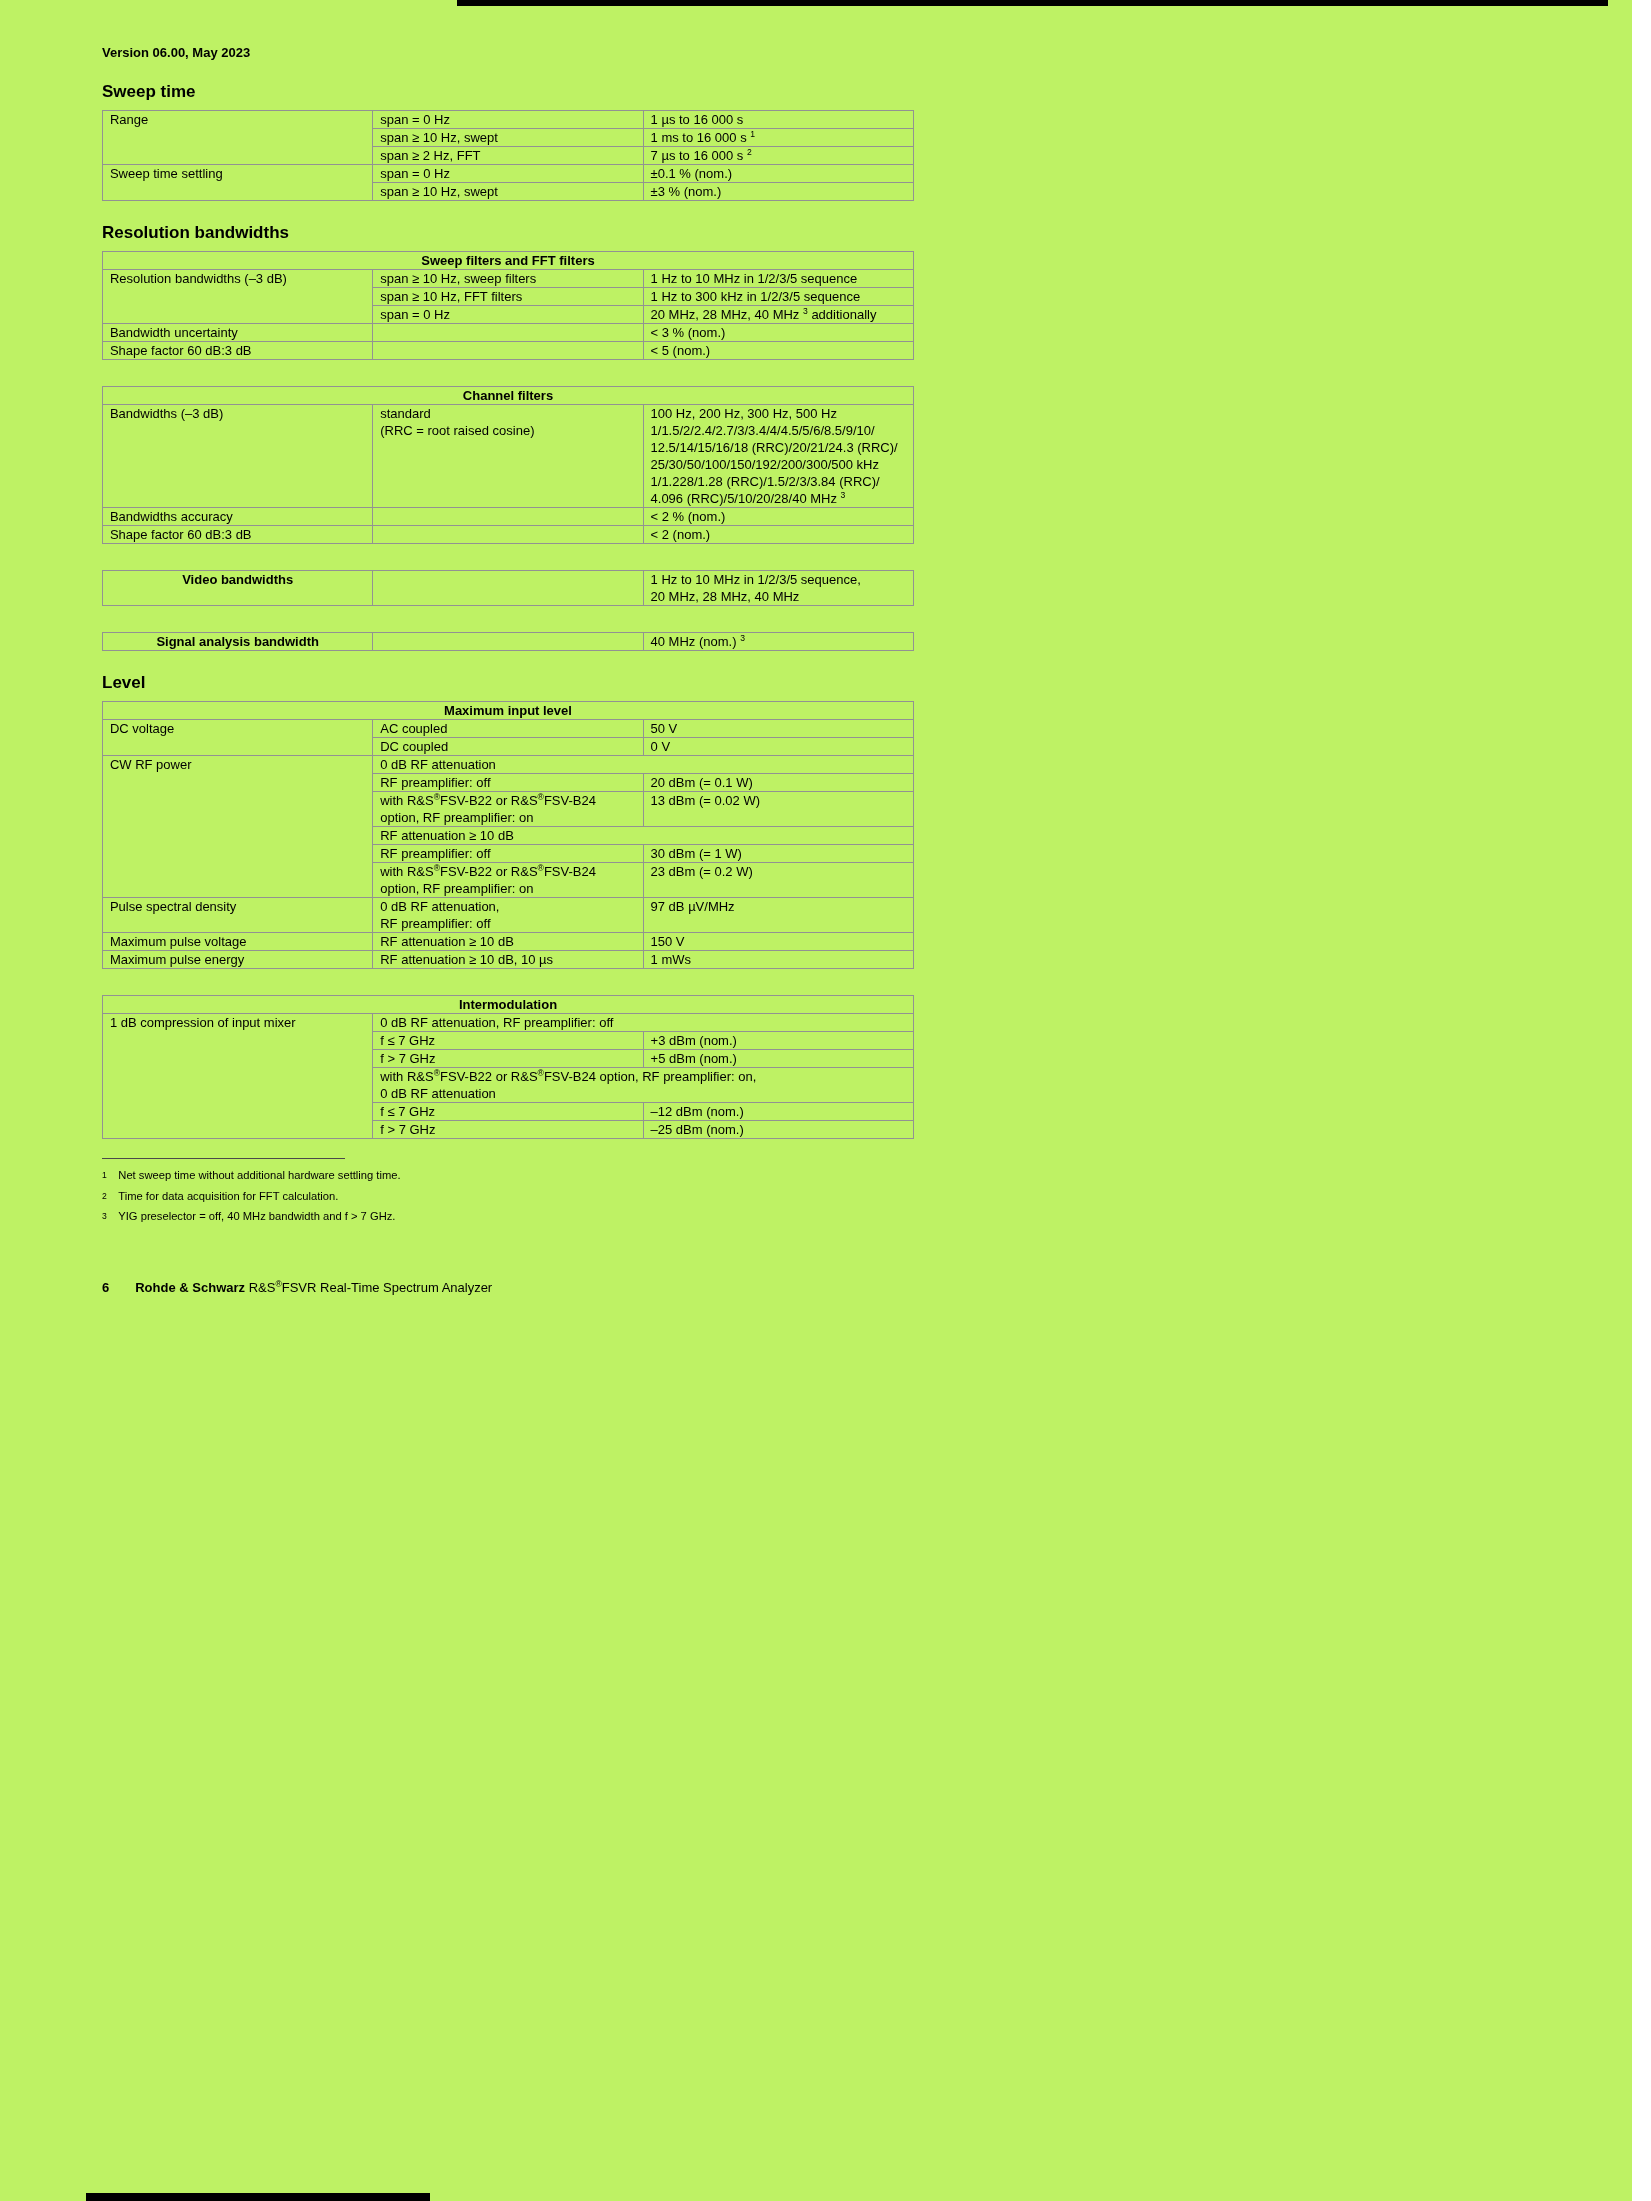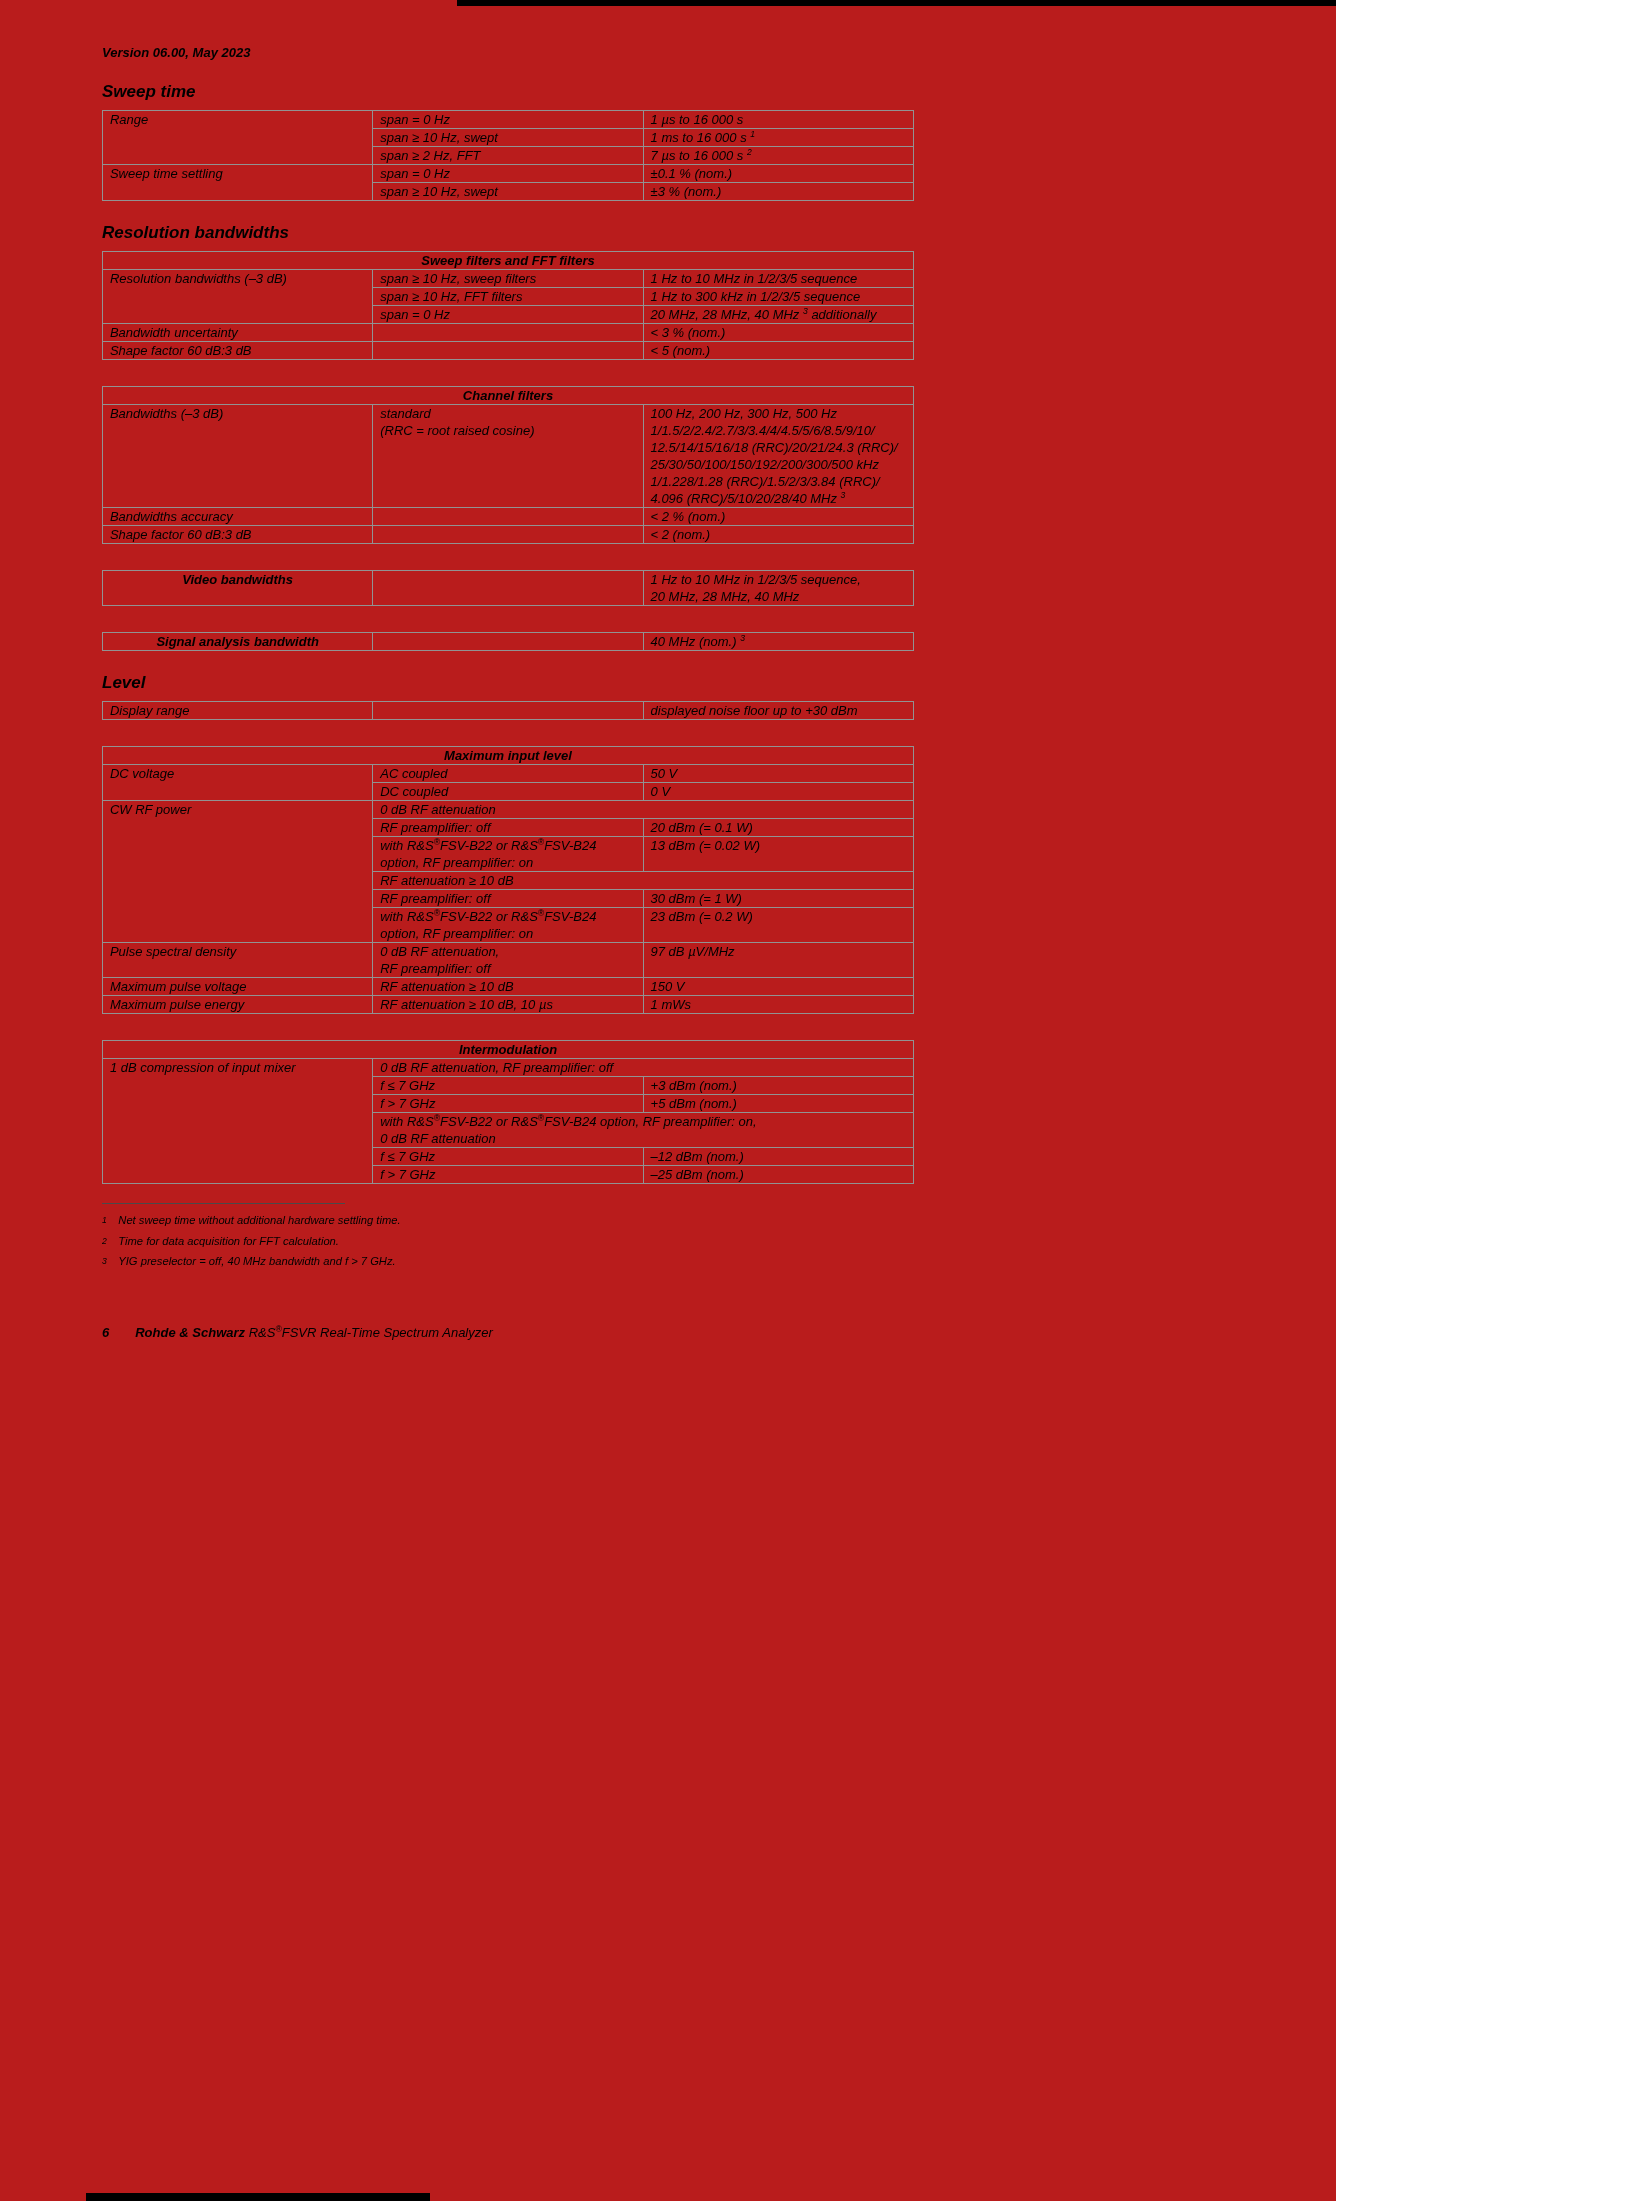--- a/index.html
+++ b/index.html
@@ -1,25 +1,24 @@
 <!DOCTYPE html>
 <html style="font-size:13.8px"><head>
 <meta charset="utf-8">
 <style>
   * { margin: 0; padding: 0; box-sizing: border-box; }
   html, body { background: #ffffff; }
   body { font-family: "Liberation Sans", sans-serif; color: #000; }
 
   .page {
     position: relative;
-    width: 1336px;
+    width: 1632px;
     height: 2202px;
-    background: #b91c1c;
+    background: #bef264;
     overflow: hidden;
-    font-style: italic;
   }
 
   .edge-bar-top {
     position: absolute; top: 0; left: 457px; width: 1151px; height: 6px;
     background: #000;
   }
   .edge-bar-bottom {
     position: absolute; bottom: 0; left: 86px; width: 344px; height: 9.5px;
     background: #000;
   }
@@ -221,34 +220,20 @@
               <tr>
                 <td class="b">Signal analysis bandwidth</td>
                 <td></td>
                 <td>40 MHz (nom.) <sup>3</sup></td>
               </tr>
             </tbody>
           </table>
         </section>
         <section>
           <h2 class="section-heading">Level</h2>
-          <table class="spec">
-            <colgroup>
-              <col style="width: 33.33%;">
-              <col style="width: 33.33%;">
-              <col style="width: 33.33%;">
-            </colgroup>
-            <tbody>
-              <tr>
-                <td>Display range</td>
-                <td></td>
-                <td>displayed noise floor up to +30 dBm</td>
-              </tr>
-            </tbody>
-          </table>
           <table class="spec">
             <colgroup>
               <col style="width: 33.33%;">
               <col style="width: 33.33%;">
               <col style="width: 33.33%;">
             </colgroup>
             <tbody>
               <tr>
                 <td colspan="3" class="b">Maximum input level</td>
               </tr>

